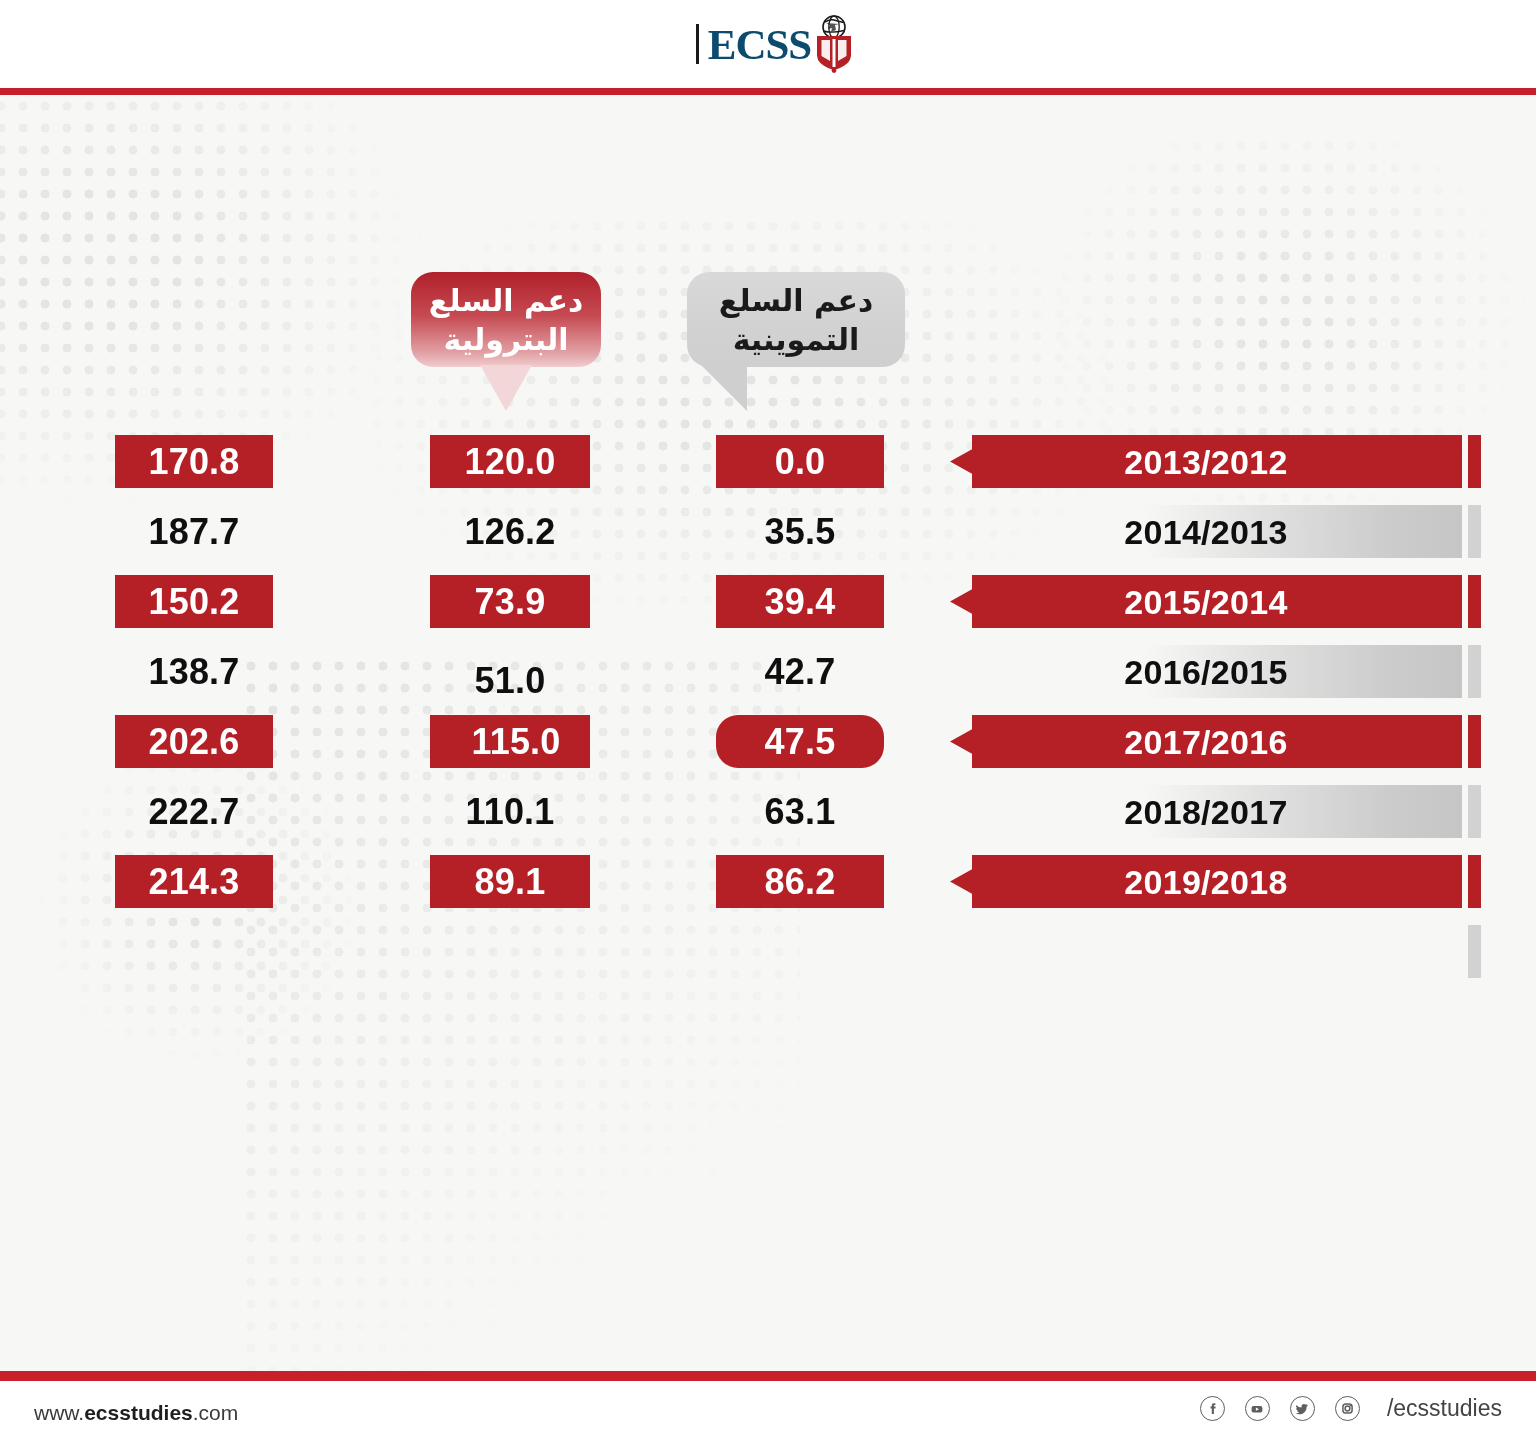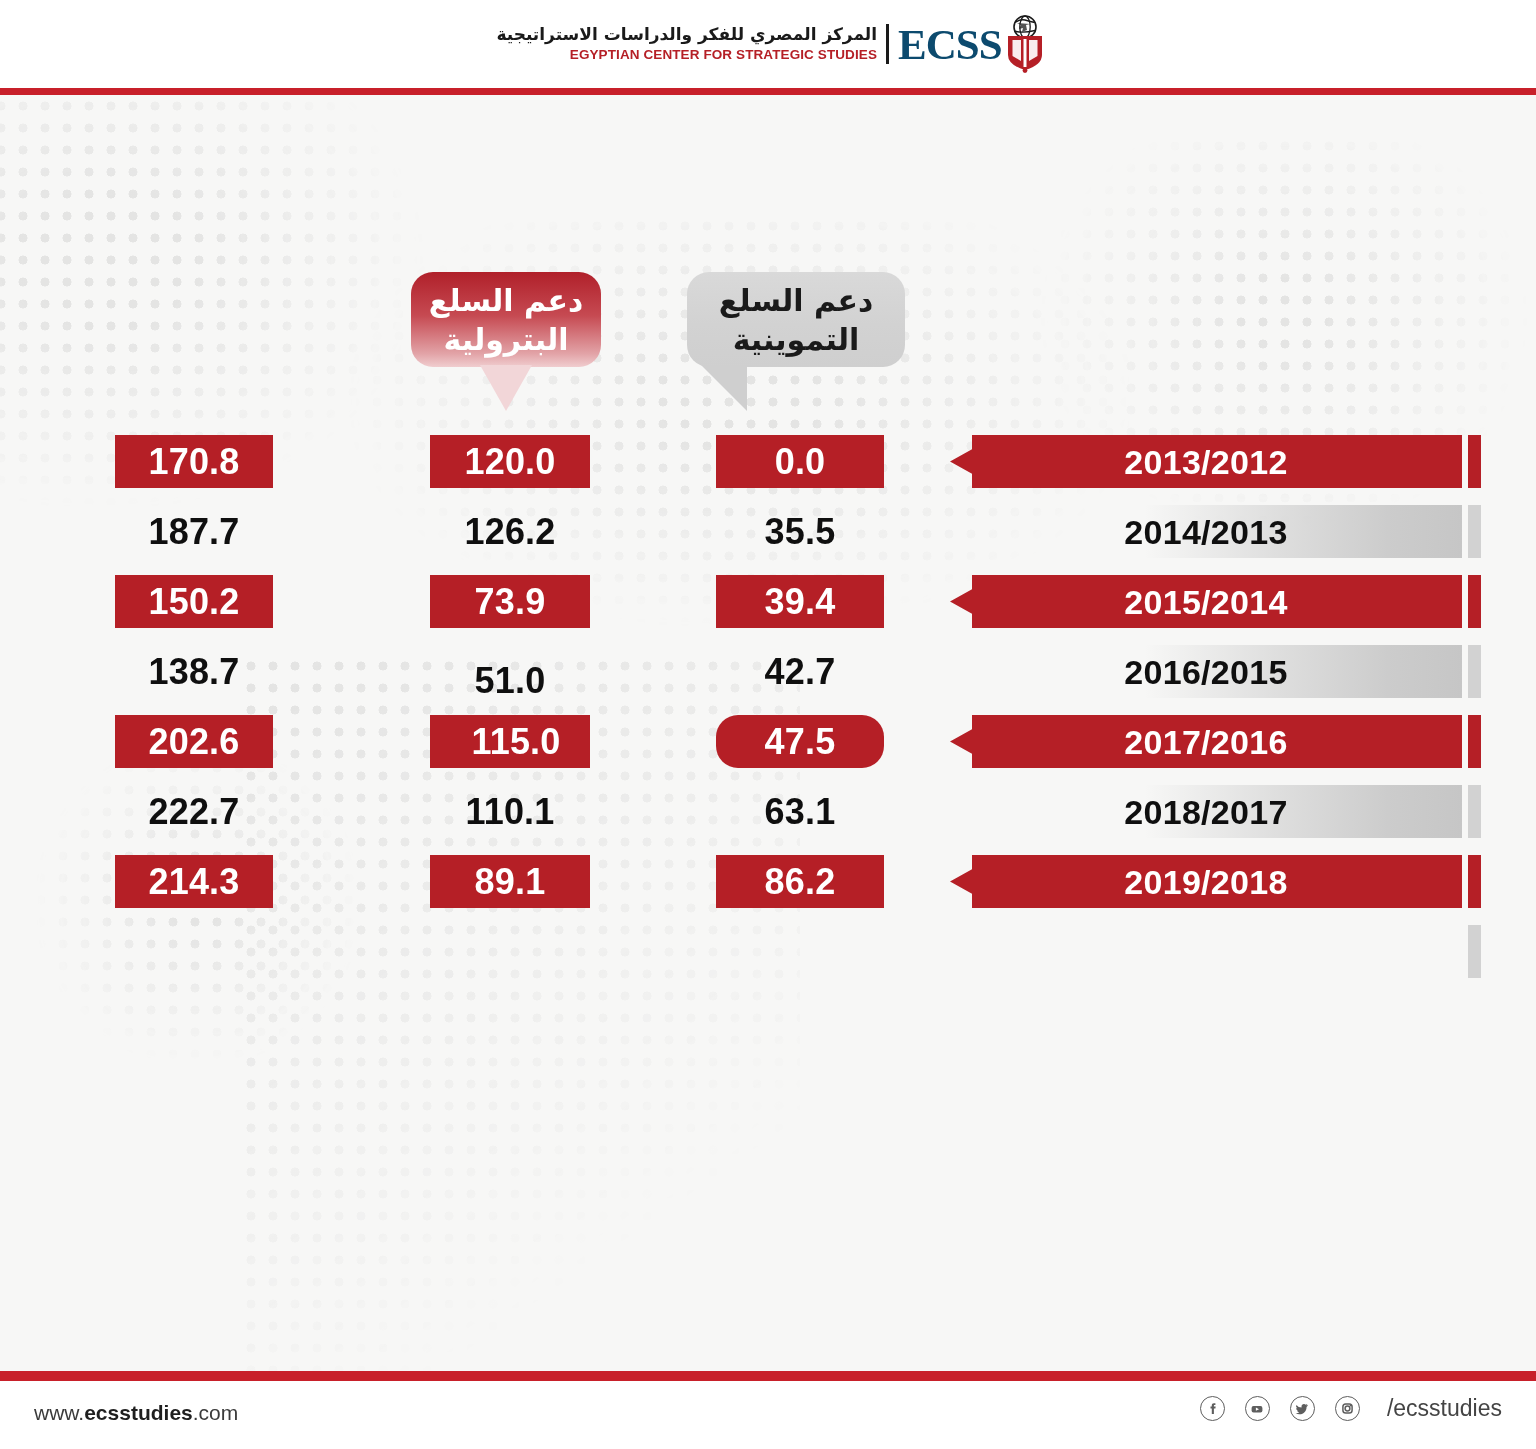--- a/index.html
+++ b/index.html
@@ -218,24 +218,20 @@
           <path d="M23 24 L23 52" stroke="#ffffff" stroke-width="3"></path>
           <path d="M10.5 25 L19 25 L19 46 L10.5 41 Z" fill="#ffffff" opacity="0.92"></path>
           <path d="M27 25 L35.5 25 L35.5 41 L27 46 Z" fill="#ffffff" opacity="0.92"></path>
           <circle cx="23" cy="55.5" r="2.4" fill="#b51f26"></circle>
         </svg>
       </span>
 
       <span class="logo-word">ECSS</span>
       <span class="logo-divider"></span>
 
-      <span>
-        <span class="logo-text-ar">المركز المصري للفكر والدراسات الاستراتيجية</span><br>
-        <span class="logo-text-en">EGYPTIAN CENTER FOR STRATEGIC STUDIES</span>
-      </span>
 
     </div>
   </div>
   <div id="header-rule"></div>
 
   <div id="canvas">
 
     <div class="dots" id="dots-a"></div>
     <div class="dots" id="dots-b"></div>
     <div class="dots" id="dots-c"></div>

